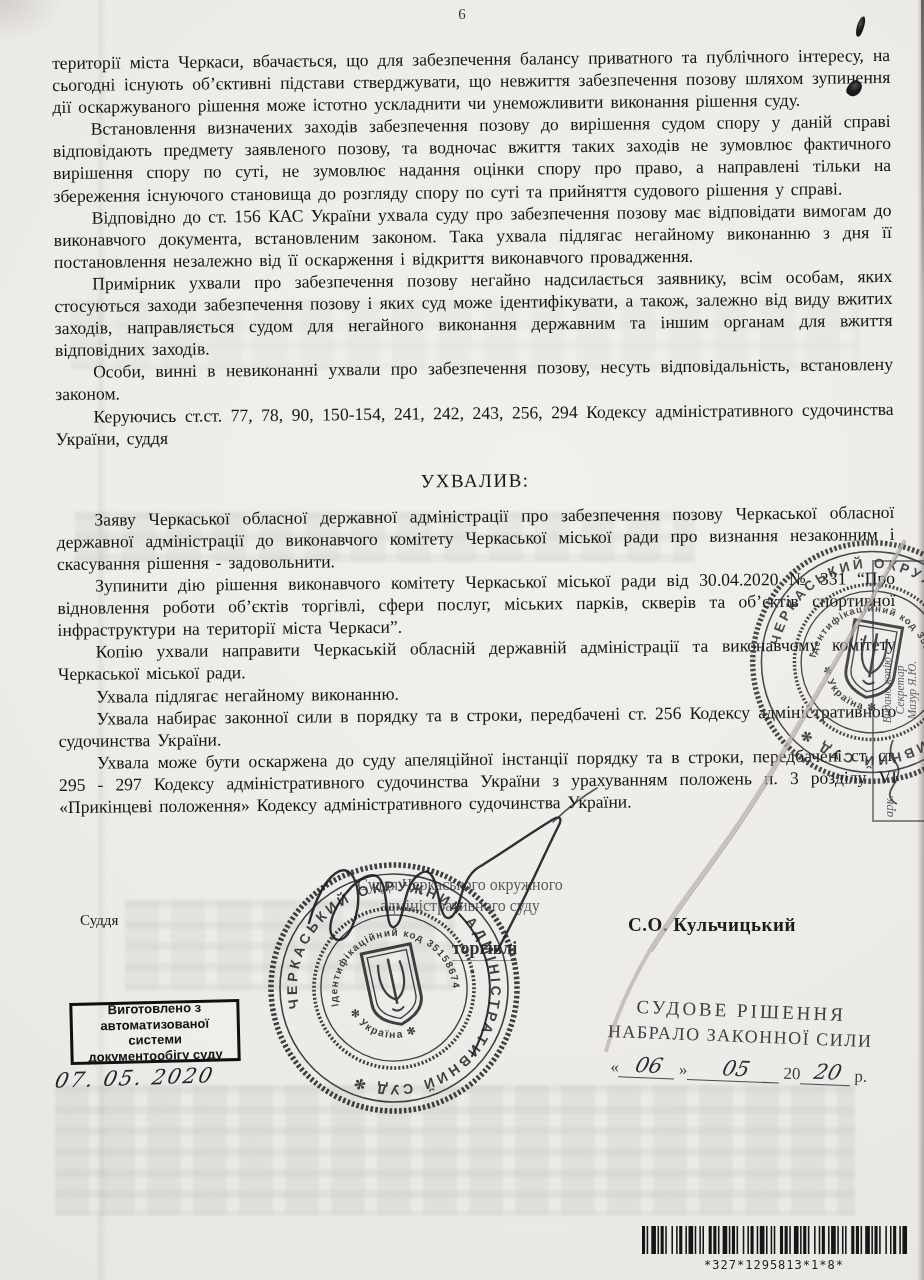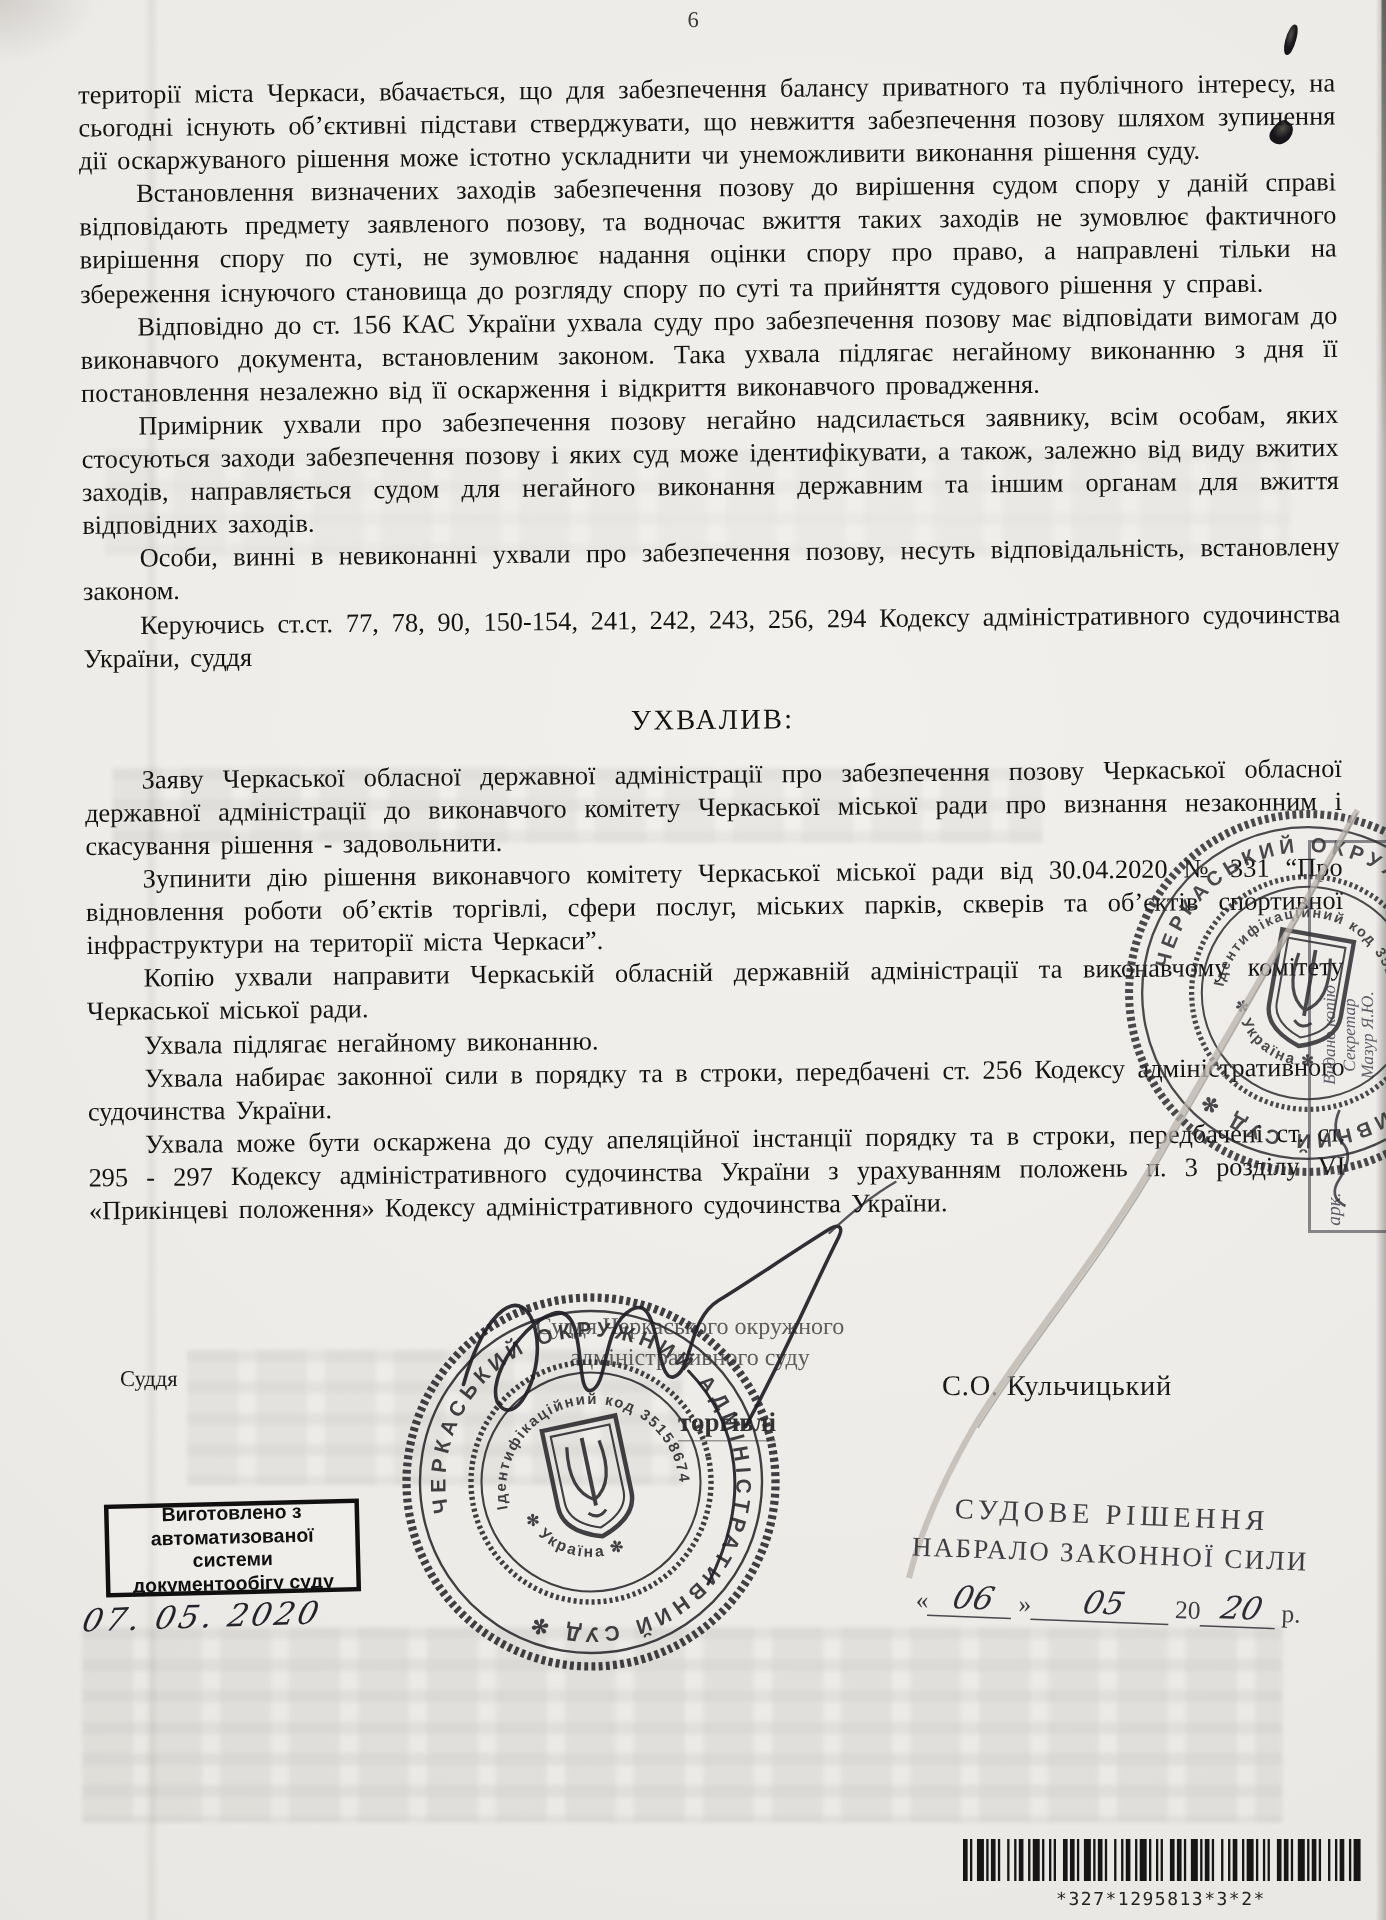--- a/index.html
+++ b/index.html
@@ -29,21 +29,21 @@
     word-spacing:2.5px;
   }
   .text-block p{margin:0;text-indent:38px;}
   .text-block p.cont{text-indent:0;}
   .text-block p.heading{
     text-indent:0;text-align:center;margin:24px 0 13px 0;
     font-size:19px;letter-spacing:1.5px;word-spacing:0;
   }
 
   .sig-label{position:absolute;left:80px;top:912px;font-weight:normal;font-size:15px;}
-  .sig-name{position:absolute;left:628px;top:914px;font-weight:normal;font-size:19px;letter-spacing:.5px;}
+  .sig-name{position:absolute;left:628px;top:914px;font-weight:bold;font-size:19px;letter-spacing:.5px;}
   .sig-center{position:absolute;left:290px;width:340px;text-align:center;
     color:#5c5c5c;font-size:16px;}
   .sig-center.l1{top:876px;}
   .sig-center.l2{top:897px;}
   .sig-partial{position:absolute;left:452px;top:938px;font-weight:bold;font-size:18px;
     color:#333;border-bottom:1px solid rgba(80,80,80,.55);padding-bottom:1px;}
 
   
   .seal{position:absolute;pointer-events:none;}
   .seal-1{left:262px;top:856px;width:264px;height:264px;transform:rotate(-12deg);opacity:.9;}
@@ -302,16 +302,16 @@
         <rect x="225.20" y="0" width="4.65" height="28" fill="#161616"></rect>
         <rect x="231.40" y="0" width="1.55" height="28" fill="#161616"></rect>
         <rect x="234.50" y="0" width="3.10" height="28" fill="#161616"></rect>
         <rect x="239.15" y="0" width="1.55" height="28" fill="#161616"></rect>
         <rect x="245.35" y="0" width="1.55" height="28" fill="#161616"></rect>
         <rect x="250.00" y="0" width="1.55" height="28" fill="#161616"></rect>
         <rect x="253.10" y="0" width="3.10" height="28" fill="#161616"></rect>
         <rect x="259.30" y="0" width="1.55" height="28" fill="#161616"></rect>
         <rect x="262.40" y="0" width="4.65" height="28" fill="#161616"></rect>
       </svg>
-    <div class="barcode-text">*327*1295813*3*2*</div>
+    <div class="barcode-text">*327*1295813*1*8*</div>
   </div>
 
 </div>
 
 </body></html>

